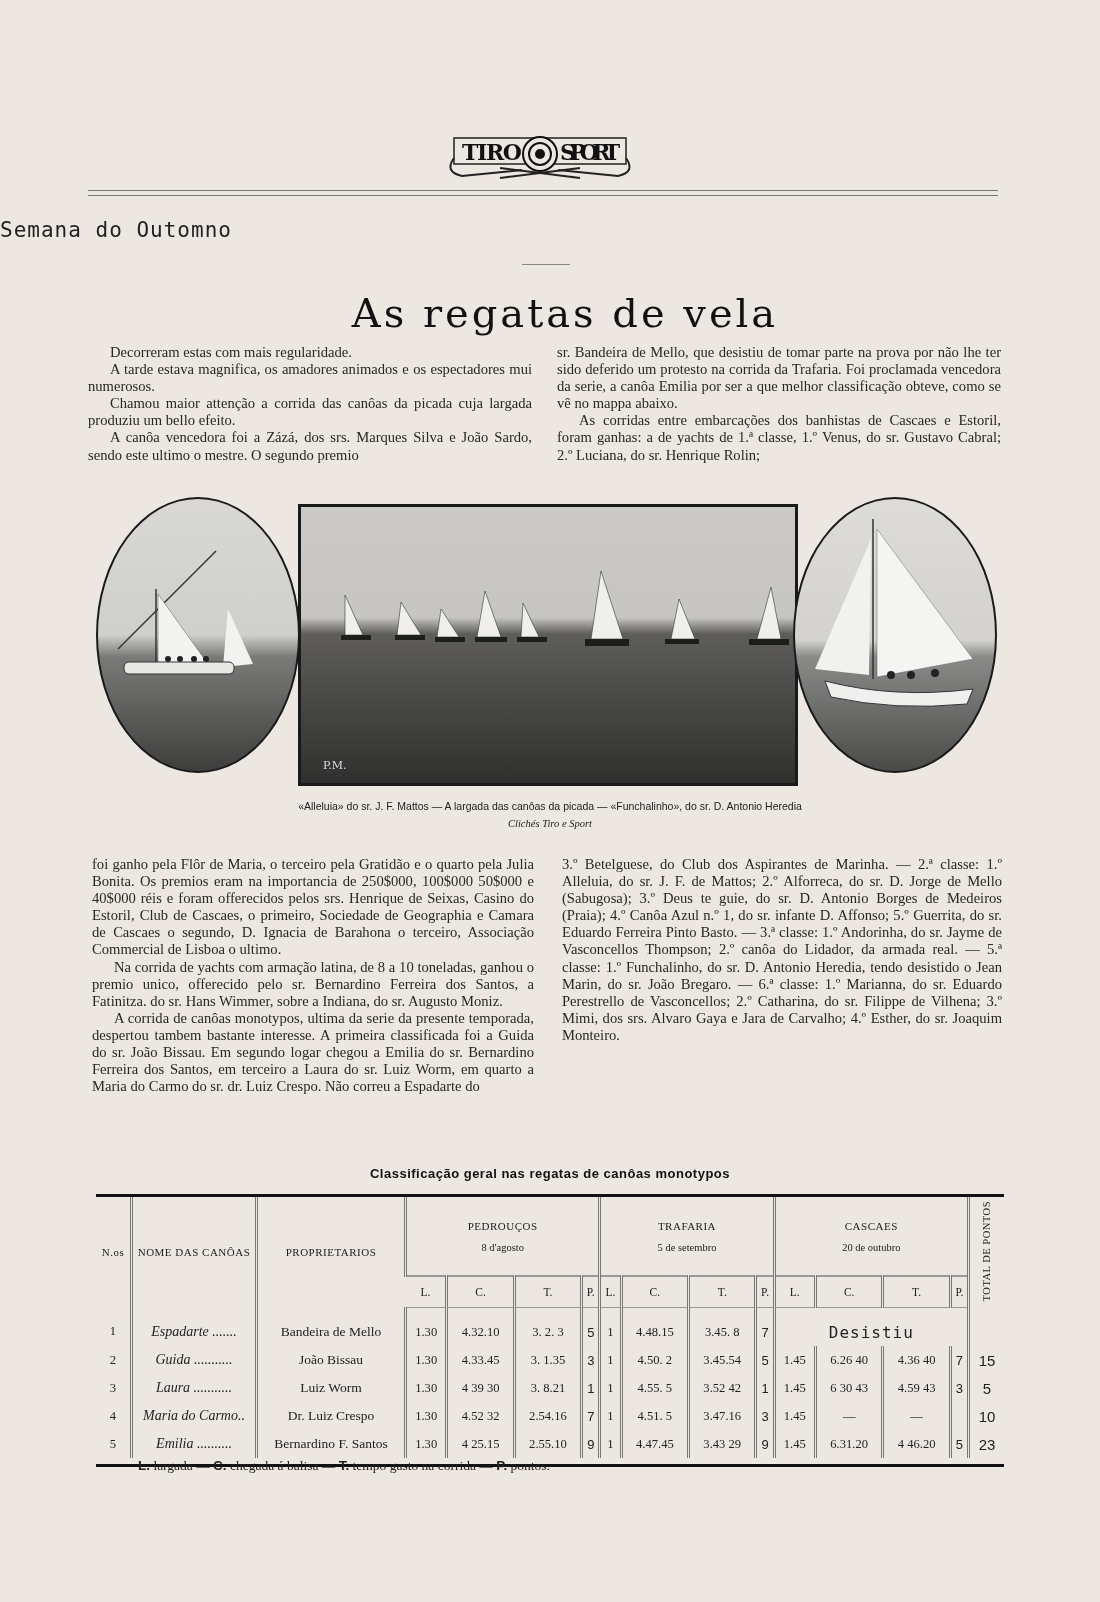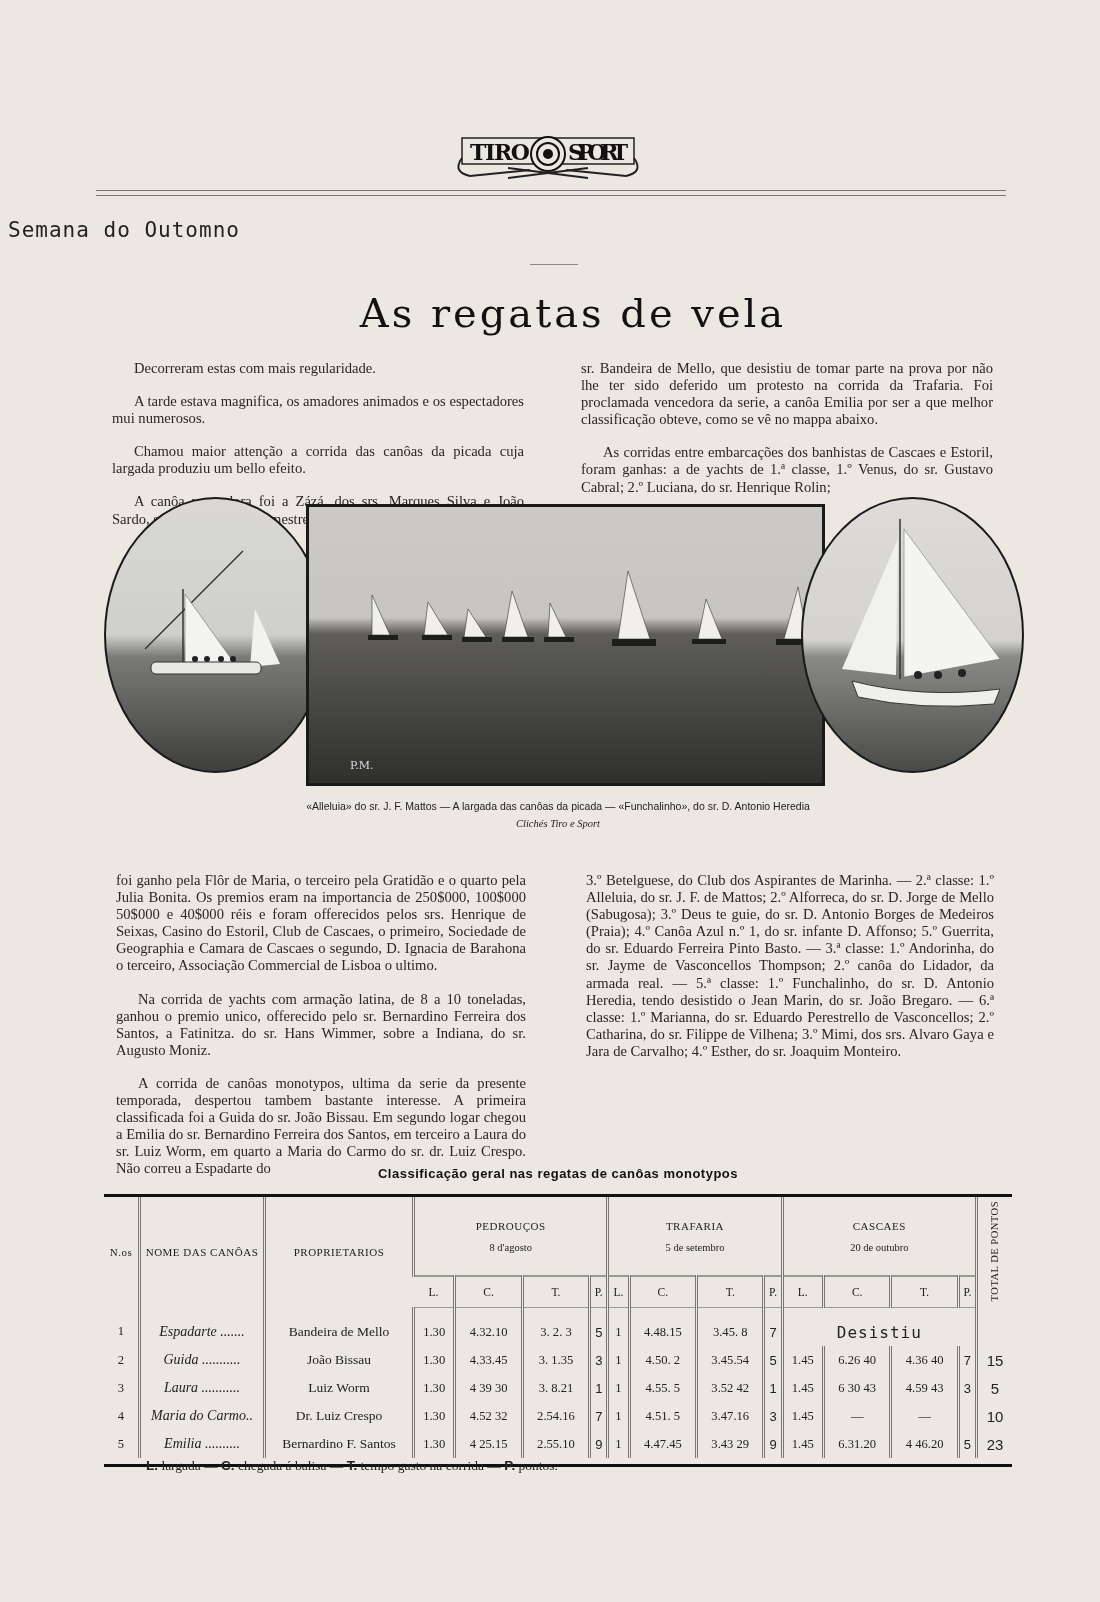--- a/index.html
+++ b/index.html
@@ -3,44 +3,44 @@
 <meta charset="utf-8">
 <style>
   html, body { margin:0; padding:0; }
   body {
     width:1100px; height:1602px; overflow:hidden;
     background:#ede7e2;
     font-family:"Liberation Serif", serif;
     color:#1c1a18;
     position:relative;
   }
-  .page { position:absolute; left:8px; top:0; width:992px; height:1602px; }
+  .page { position:absolute; left:0; top:0; width:992px; height:1602px; }
 
   
   .masthead { position:absolute; left:440px; top:132px; width:200px; height:52px; }
   .rule-double { position:absolute; left:88px; width:910px; height:4px;
     border-top:1px solid #777; border-bottom:1px solid #777; top:190px; }
 
   .kicker { position:absolute; top:218px; left:0; width:1100px; text-align:left;
     font-family:"DejaVu Sans Mono", monospace; font-size:21px; letter-spacing:1px; color:#222; }
   .short-rule { position:absolute; top:264px; left:522px; width:48px; border-top:1px solid #888; }
   .headline { position:absolute; top:275px; left:0; width:1100px; text-align:center;
     font-family:"DejaVu Serif", serif; font-size:40px; letter-spacing:3px; font-weight:normal; color:#111; }
 
   
   .col { position:absolute; font-size:14.6px; line-height:17.1px; text-align:justify; color:#2a2622; }
-  .col p { margin:16px; text-indent:22px; }
+  .col p { margin:0; text-indent:22px; }
   .col p.noindent { text-indent:0; }
   .colA1 { left:88px; top:344px; width:444px; }
   .colB1 { left:557px; top:344px; width:444px; }
   .colA2 { left:92px; top:856px; width:442px; }
   .colB2 { left:562px; top:856px; width:440px; }
 
   
-  .photo { position:absolute; overflow:hidden; background:#6b6a68;padding-left:19px; }
+  .photo { position:absolute; overflow:hidden; background:#6b6a68; }
   .oval-left { left:96px; top:497px; width:200px; height:272px; border-radius:50%; border:2px solid #1a1a1a;
     background:linear-gradient(#d9d8d5 0%, #cfcfcc 50%, #7a7a78 58%, #3e3e3d 100%); }
   .oval-right { left:793px; top:497px; width:200px; height:272px; border-radius:50%; border:2px solid #1a1a1a;
     background:linear-gradient(#dddcd9 0%, #d3d2cf 52%, #8a8a88 58%, #4a4a48 100%); }
   .rect-center { left:298px; top:504px; width:494px; height:276px; border:3px solid #1a1a1a;
     background:linear-gradient(#cbcac7 0%, #c6c5c2 40%, #5e5d5b 46%, #2f2f2e 100%); }
   .caption { position:absolute; top:800px; left:0; width:1100px; text-align:center;
     font-family:"Liberation Sans Narrow","Liberation Sans", sans-serif; font-size:10.5px; color:#222; }
   .credit { position:absolute; top:818px; left:0; width:1100px; text-align:center;
     font-size:10.5px; font-style:italic; color:#222; }

